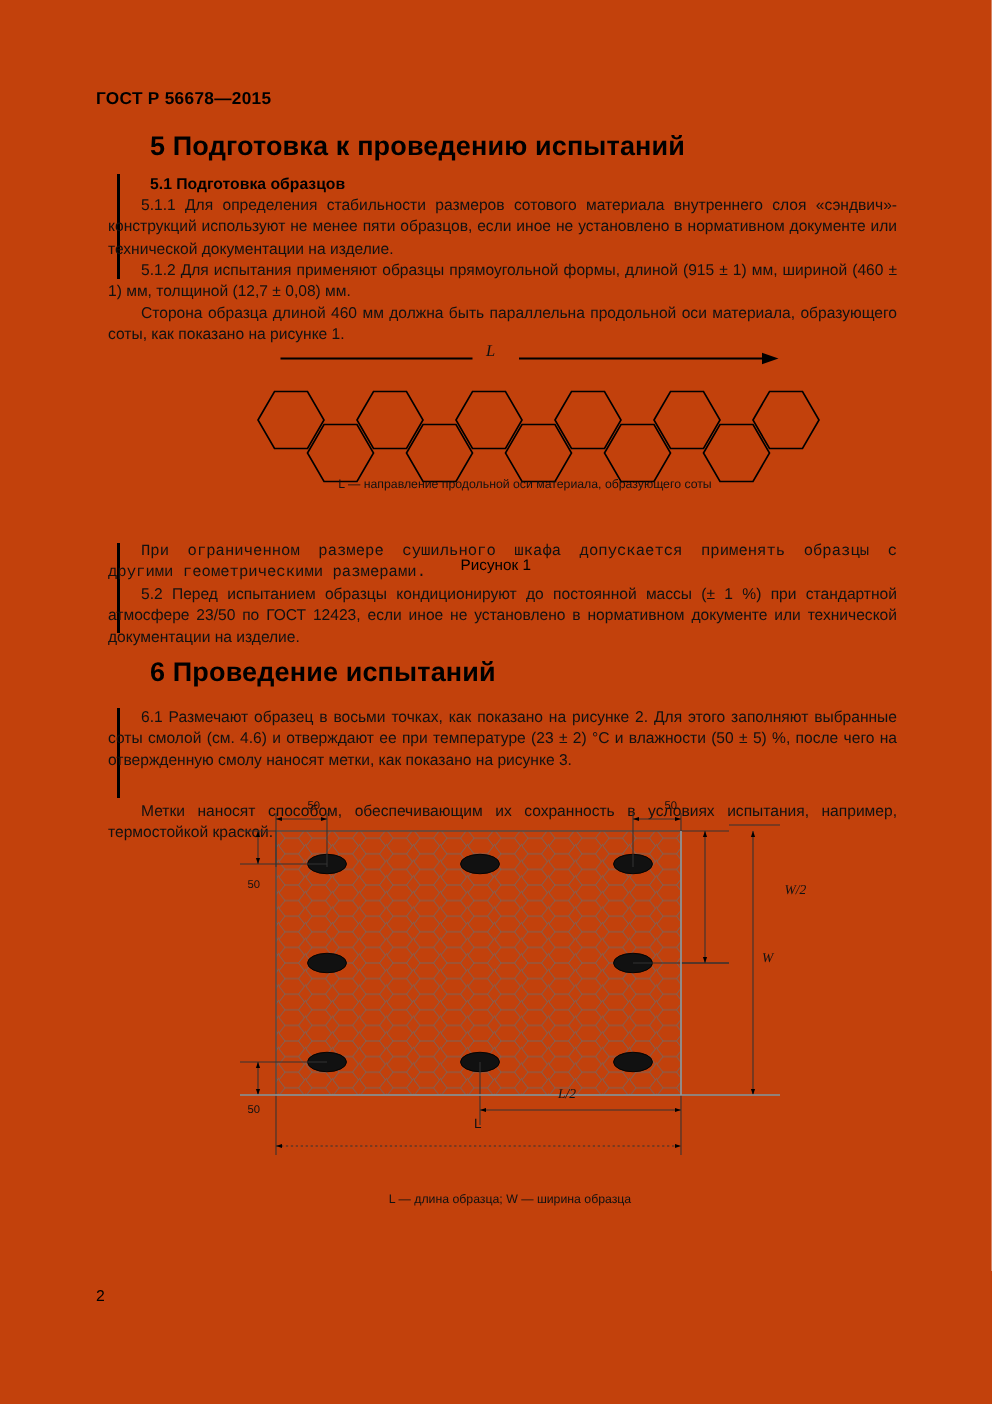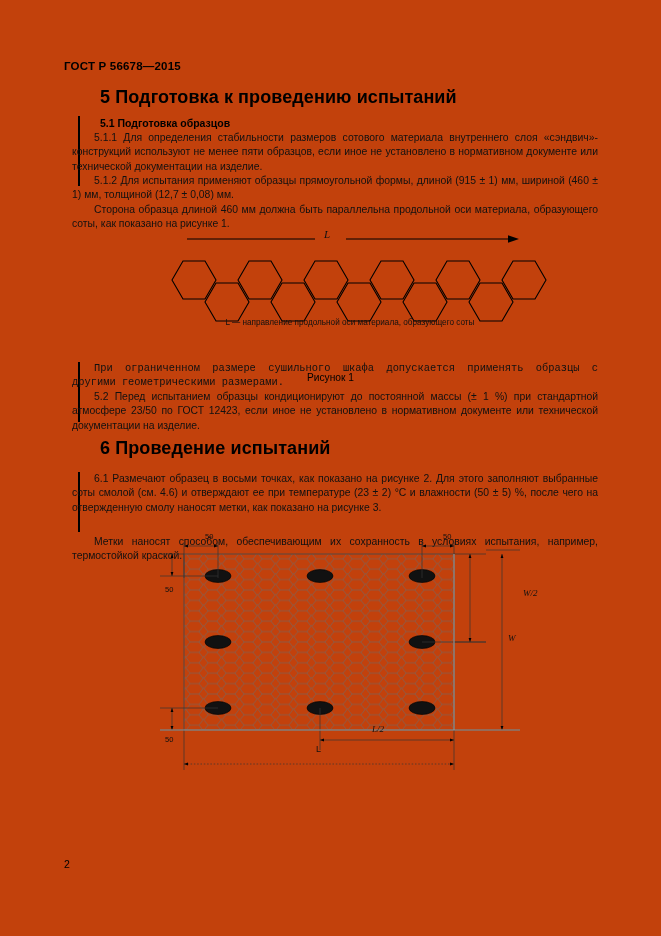--- a/index.html
+++ b/index.html
@@ -251,16 +251,17 @@
     <div class="dimtext" style="left:4px;  top:197px;">50</div>
     <div class="dimtext" style="left:44px; top:-6px;">50</div>
     <div class="dimtext" style="left:282px;top:-6px;">50</div>
 
     <div class="dimtext-serif" style="left:325px; top:50px;margin-left:48px;">W/2</div>
     <div class="dimtext-serif" style="left:358px; top:95px;">W</div>
     <div class="dimtext-serif" style="left:222px; top:186px;">L/2</div>
     <div class="dimtext-plain" style="left:166px; top:206px;">L</div>
   </div>
 
+  <div class="fig-legend" style="left:150px; top:795px; width:380px;">L — длина образца; W — ширина образца</div>
 
   <div class="page-num">2</div>
 
 </div>
 
 </body></html>

